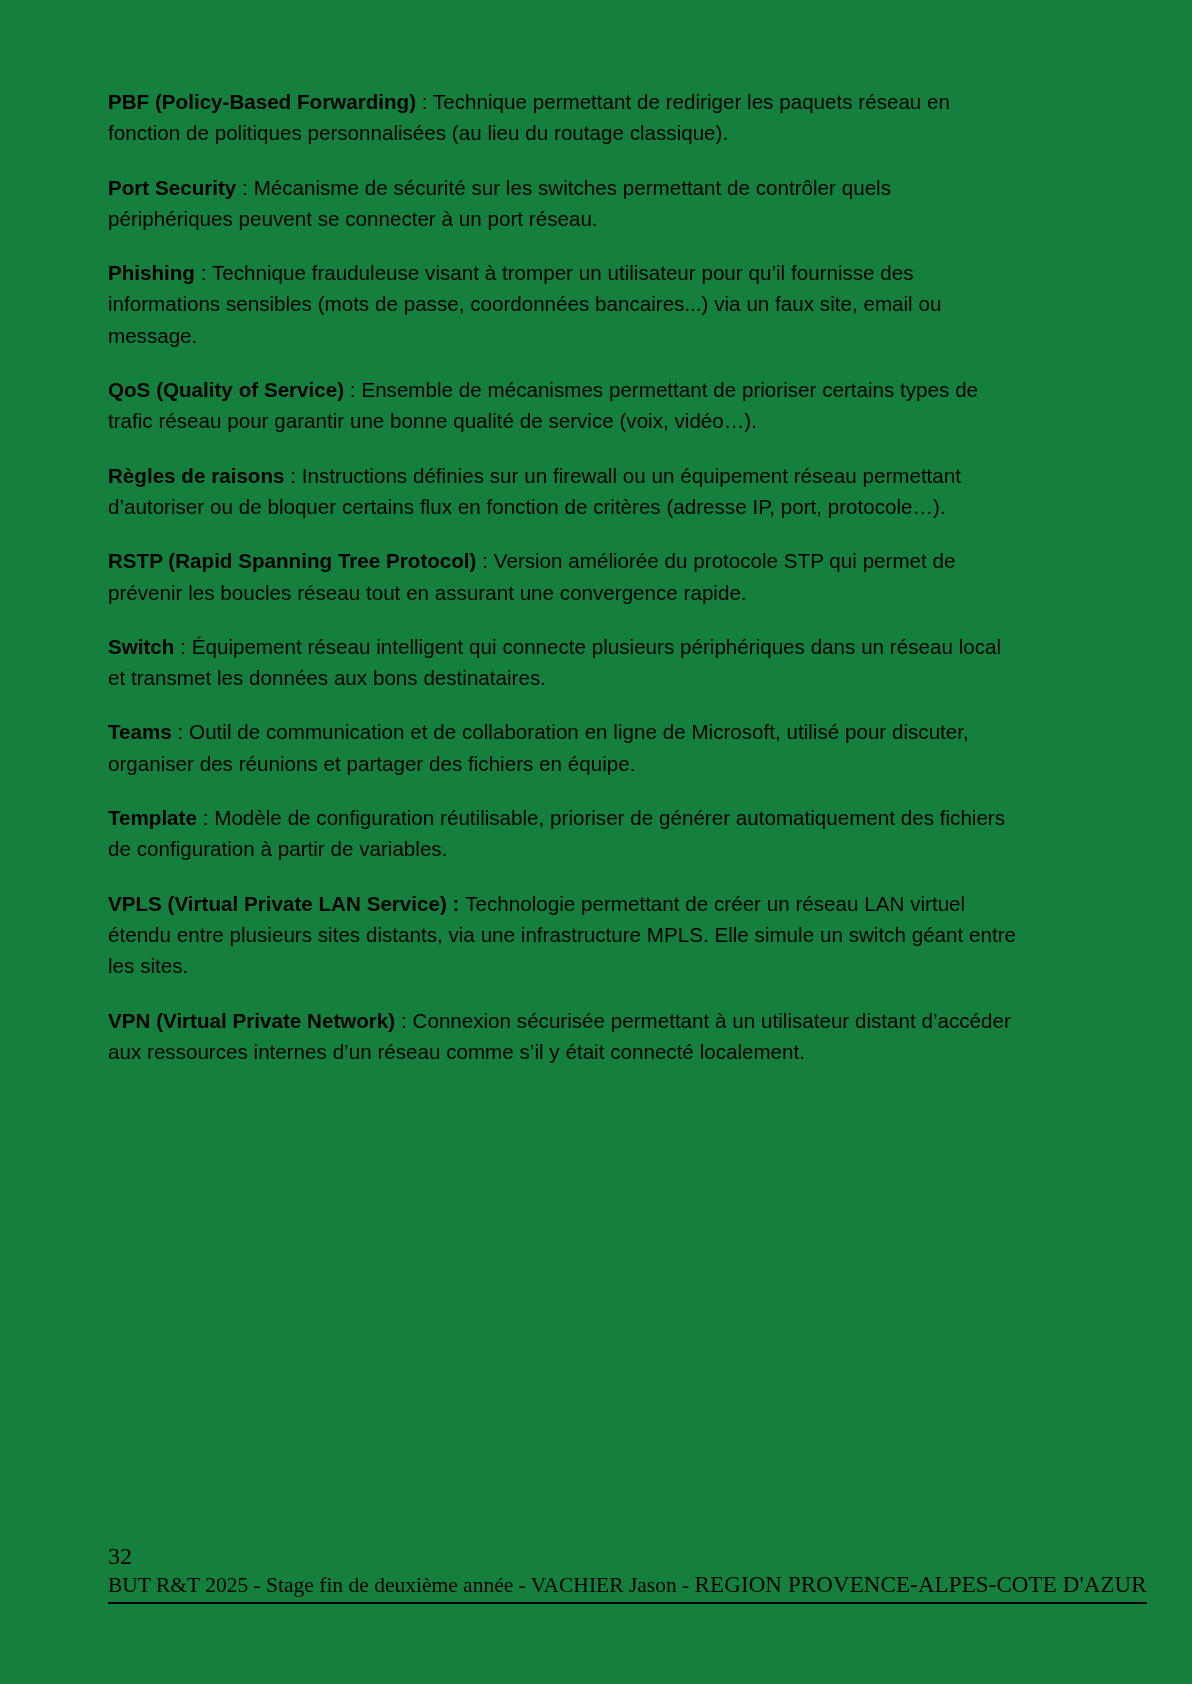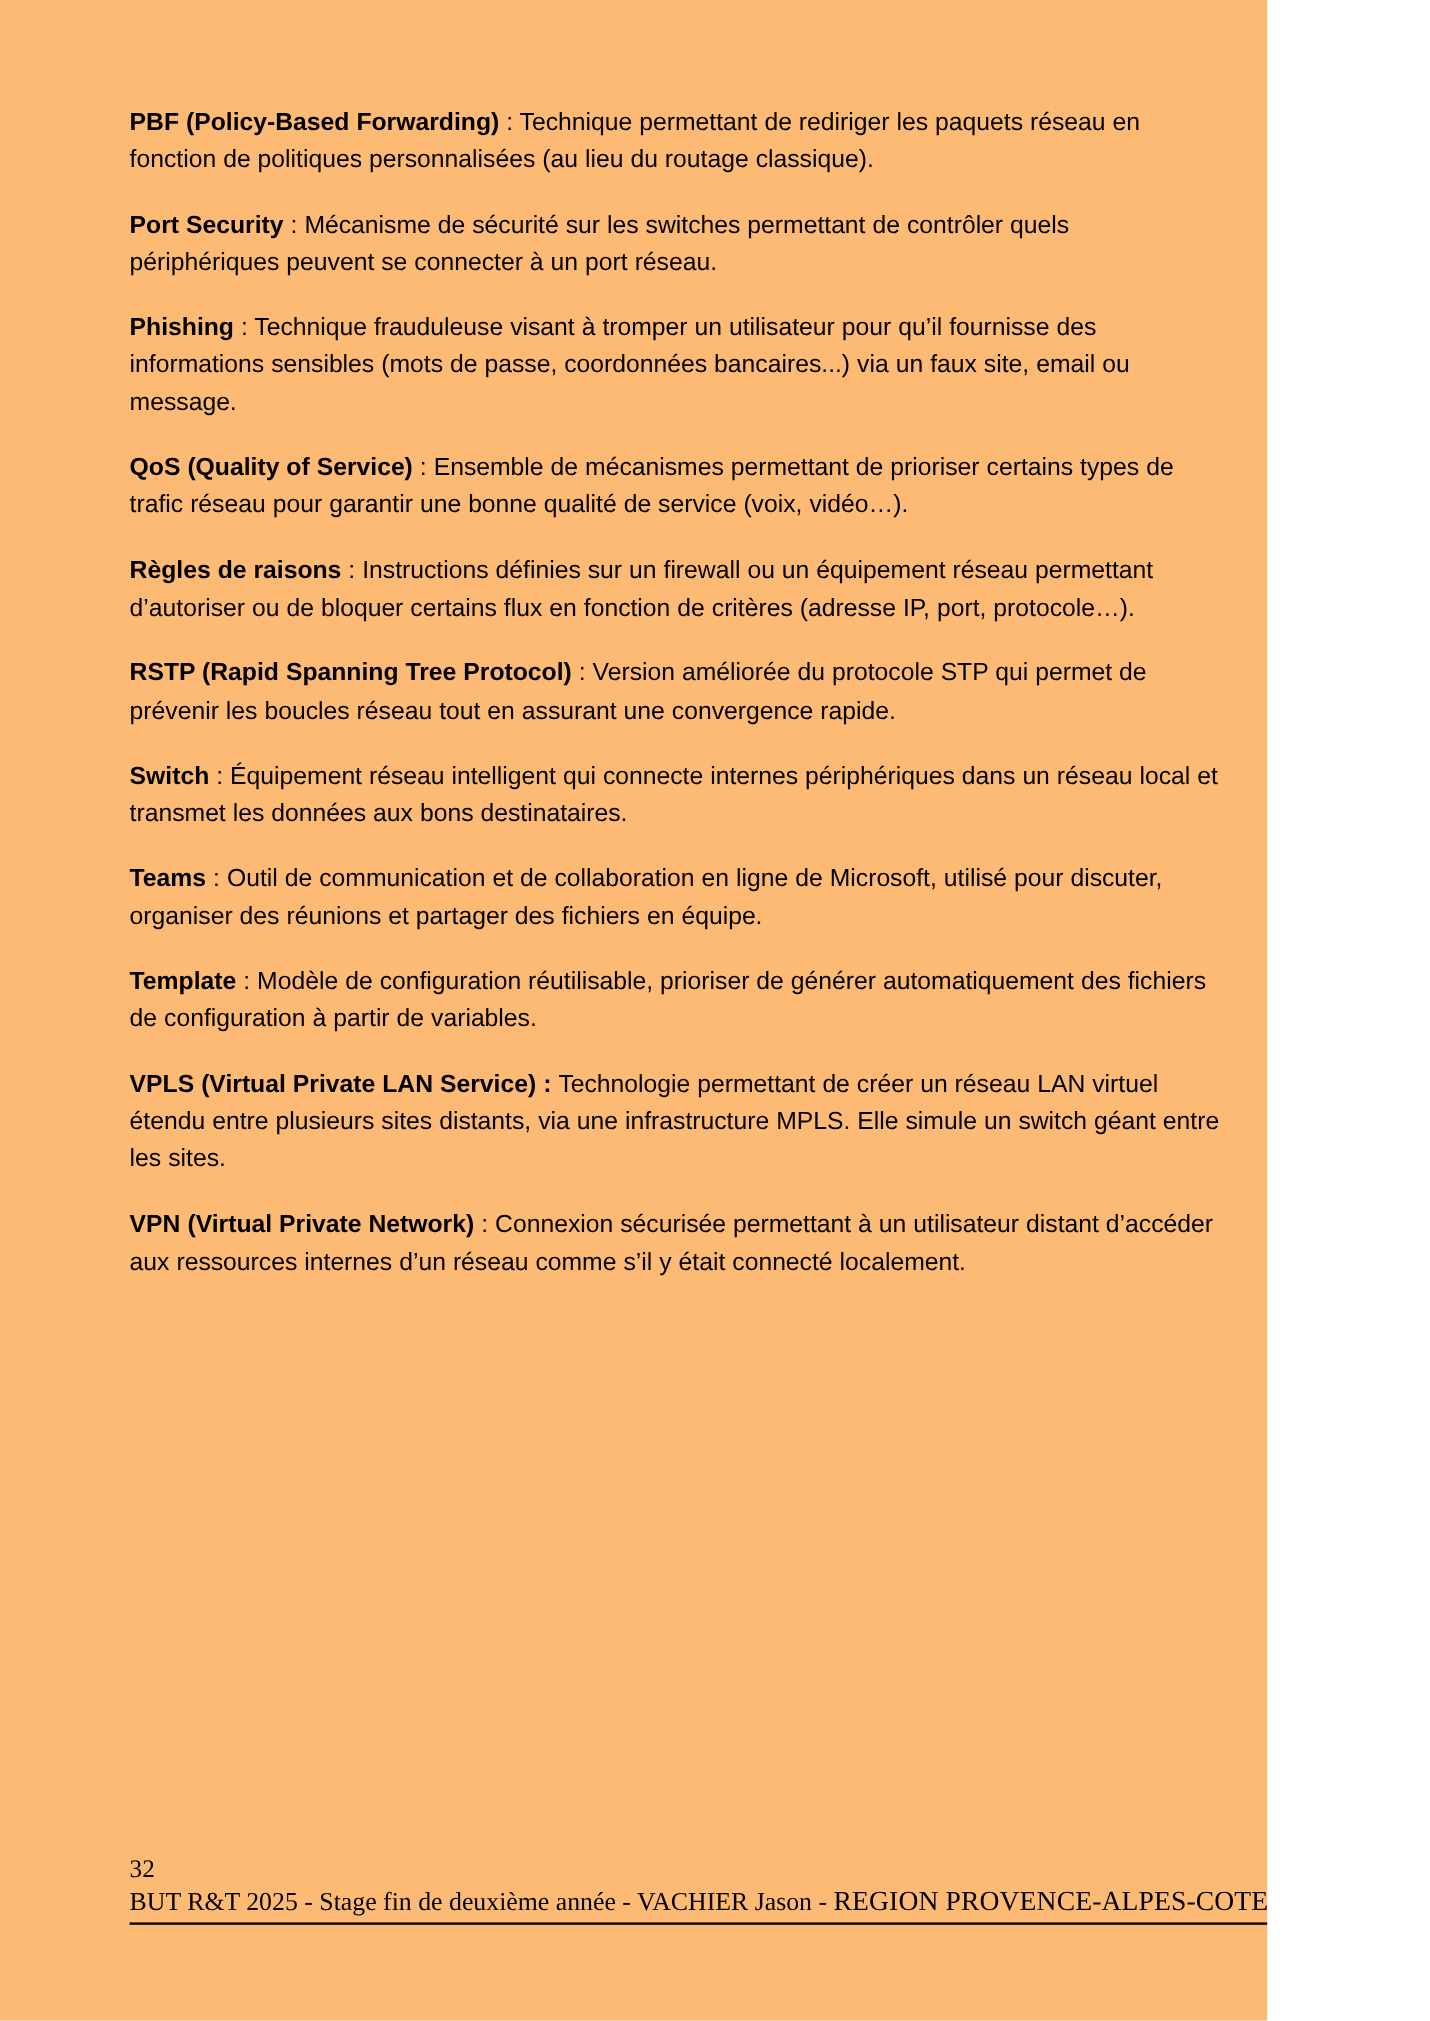--- a/index.html
+++ b/index.html
@@ -6,23 +6,23 @@
     margin: 0;
     padding: 0;
     background: #ffffff;
   }
   body {
     font-family: "Liberation Sans", sans-serif;
     color: #000000;
   }
   .page {
     position: relative;
-    width: 1056px;
+    width: 1192px;
     height: 1684px;
-    background: #fdba74;
+    background: #15803d;
     box-sizing: border-box;
     overflow: hidden;
     text-decoration: underline;
   }
   .content {
     position: absolute;
     left: 108px;
     top: 86px;
     width: 912px;
   }
@@ -47,21 +47,21 @@
     font-weight: normal;
   }
   .footer {
     position: absolute;
     left: 108px;
     bottom: 80px;
     width: 1000px;
     font-family: "Liberation Serif", serif;
   }
   .page-number {
-    font-size: 21px;
+    font-size: 24px;
     line-height: 1.18;
     color: #000000;
   }
   .footer-line {
     font-size: 21.5px;
     line-height: 1.3;
     white-space: nowrap;
     color: #000000;
     display: inline-block;
     border-bottom: 2.5px solid #000000;
@@ -78,21 +78,21 @@
 <div class="page">
 
   <div class="content" id="glossary-content">
 
   <p class="entry"><span class="term">PBF (Policy-Based Forwarding)</span><span class="sep"> : </span><span class="def">Technique permettant de rediriger les paquets réseau en fonction de politiques personnalisées (au lieu du routage classique).</span></p>
       <p class="entry"><span class="term">Port Security</span><span class="sep"> : </span><span class="def">Mécanisme de sécurité sur les switches permettant de contrôler quels périphériques peuvent se connecter à un port réseau.</span></p>
       <p class="entry"><span class="term">Phishing</span><span class="sep"> : </span><span class="def">Technique frauduleuse visant à tromper un utilisateur pour qu’il fournisse des informations sensibles (mots de passe, coordonnées bancaires...) via un faux site, email ou message.</span></p>
       <p class="entry"><span class="term">QoS (Quality of Service)</span><span class="sep"> : </span><span class="def">Ensemble de mécanismes permettant de prioriser certains types de trafic réseau pour garantir une bonne qualité de service (voix, vidéo…).</span></p>
       <p class="entry"><span class="term">Règles de raisons</span><span class="sep"> : </span><span class="def">Instructions définies sur un firewall ou un équipement réseau permettant d’autoriser ou de bloquer certains flux en fonction de critères (adresse IP, port, protocole…).</span></p>
       <p class="entry"><span class="term">RSTP (Rapid Spanning Tree Protocol)</span><span class="sep"> : </span><span class="def">Version améliorée du protocole STP qui permet de prévenir les boucles réseau tout en assurant une convergence rapide.</span></p>
-      <p class="entry"><span class="term">Switch</span><span class="sep"> : </span><span class="def">Équipement réseau intelligent qui connecte internes périphériques dans un réseau local et transmet les données aux bons destinataires.</span></p>
+      <p class="entry"><span class="term">Switch</span><span class="sep"> : </span><span class="def">Équipement réseau intelligent qui connecte plusieurs périphériques dans un réseau local et transmet les données aux bons destinataires.</span></p>
       <p class="entry"><span class="term">Teams</span><span class="sep"> : </span><span class="def">Outil de communication et de collaboration en ligne de Microsoft, utilisé pour discuter, organiser des réunions et partager des fichiers en équipe.</span></p>
       <p class="entry"><span class="term">Template</span><span class="sep"> : </span><span class="def">Modèle de configuration réutilisable, prioriser de générer automatiquement des fichiers de configuration à partir de variables.</span></p>
       <p class="entry"><span class="term">VPLS (Virtual Private LAN Service) :</span><span class="sep-bold"> </span><span class="def">Technologie permettant de créer un réseau LAN virtuel étendu entre plusieurs sites distants, via une infrastructure MPLS. Elle simule un switch géant entre les sites.</span></p>
       <p class="entry"><span class="term">VPN (Virtual Private Network)</span><span class="sep"> : </span><span class="def">Connexion sécurisée permettant à un utilisateur distant d’accéder aux ressources internes d’un réseau comme s’il y était connecté localement.</span></p>
     </div>
 
   <div class="footer">
     <div class="page-number">32</div>
     <div class="footer-line"><span>BUT R&amp;T 2025 - Stage fin de deuxième année - VACHIER Jason - </span><span class="small-caps">REGION PROVENCE-ALPES-COTE D'AZUR</span></div>
   </div>

